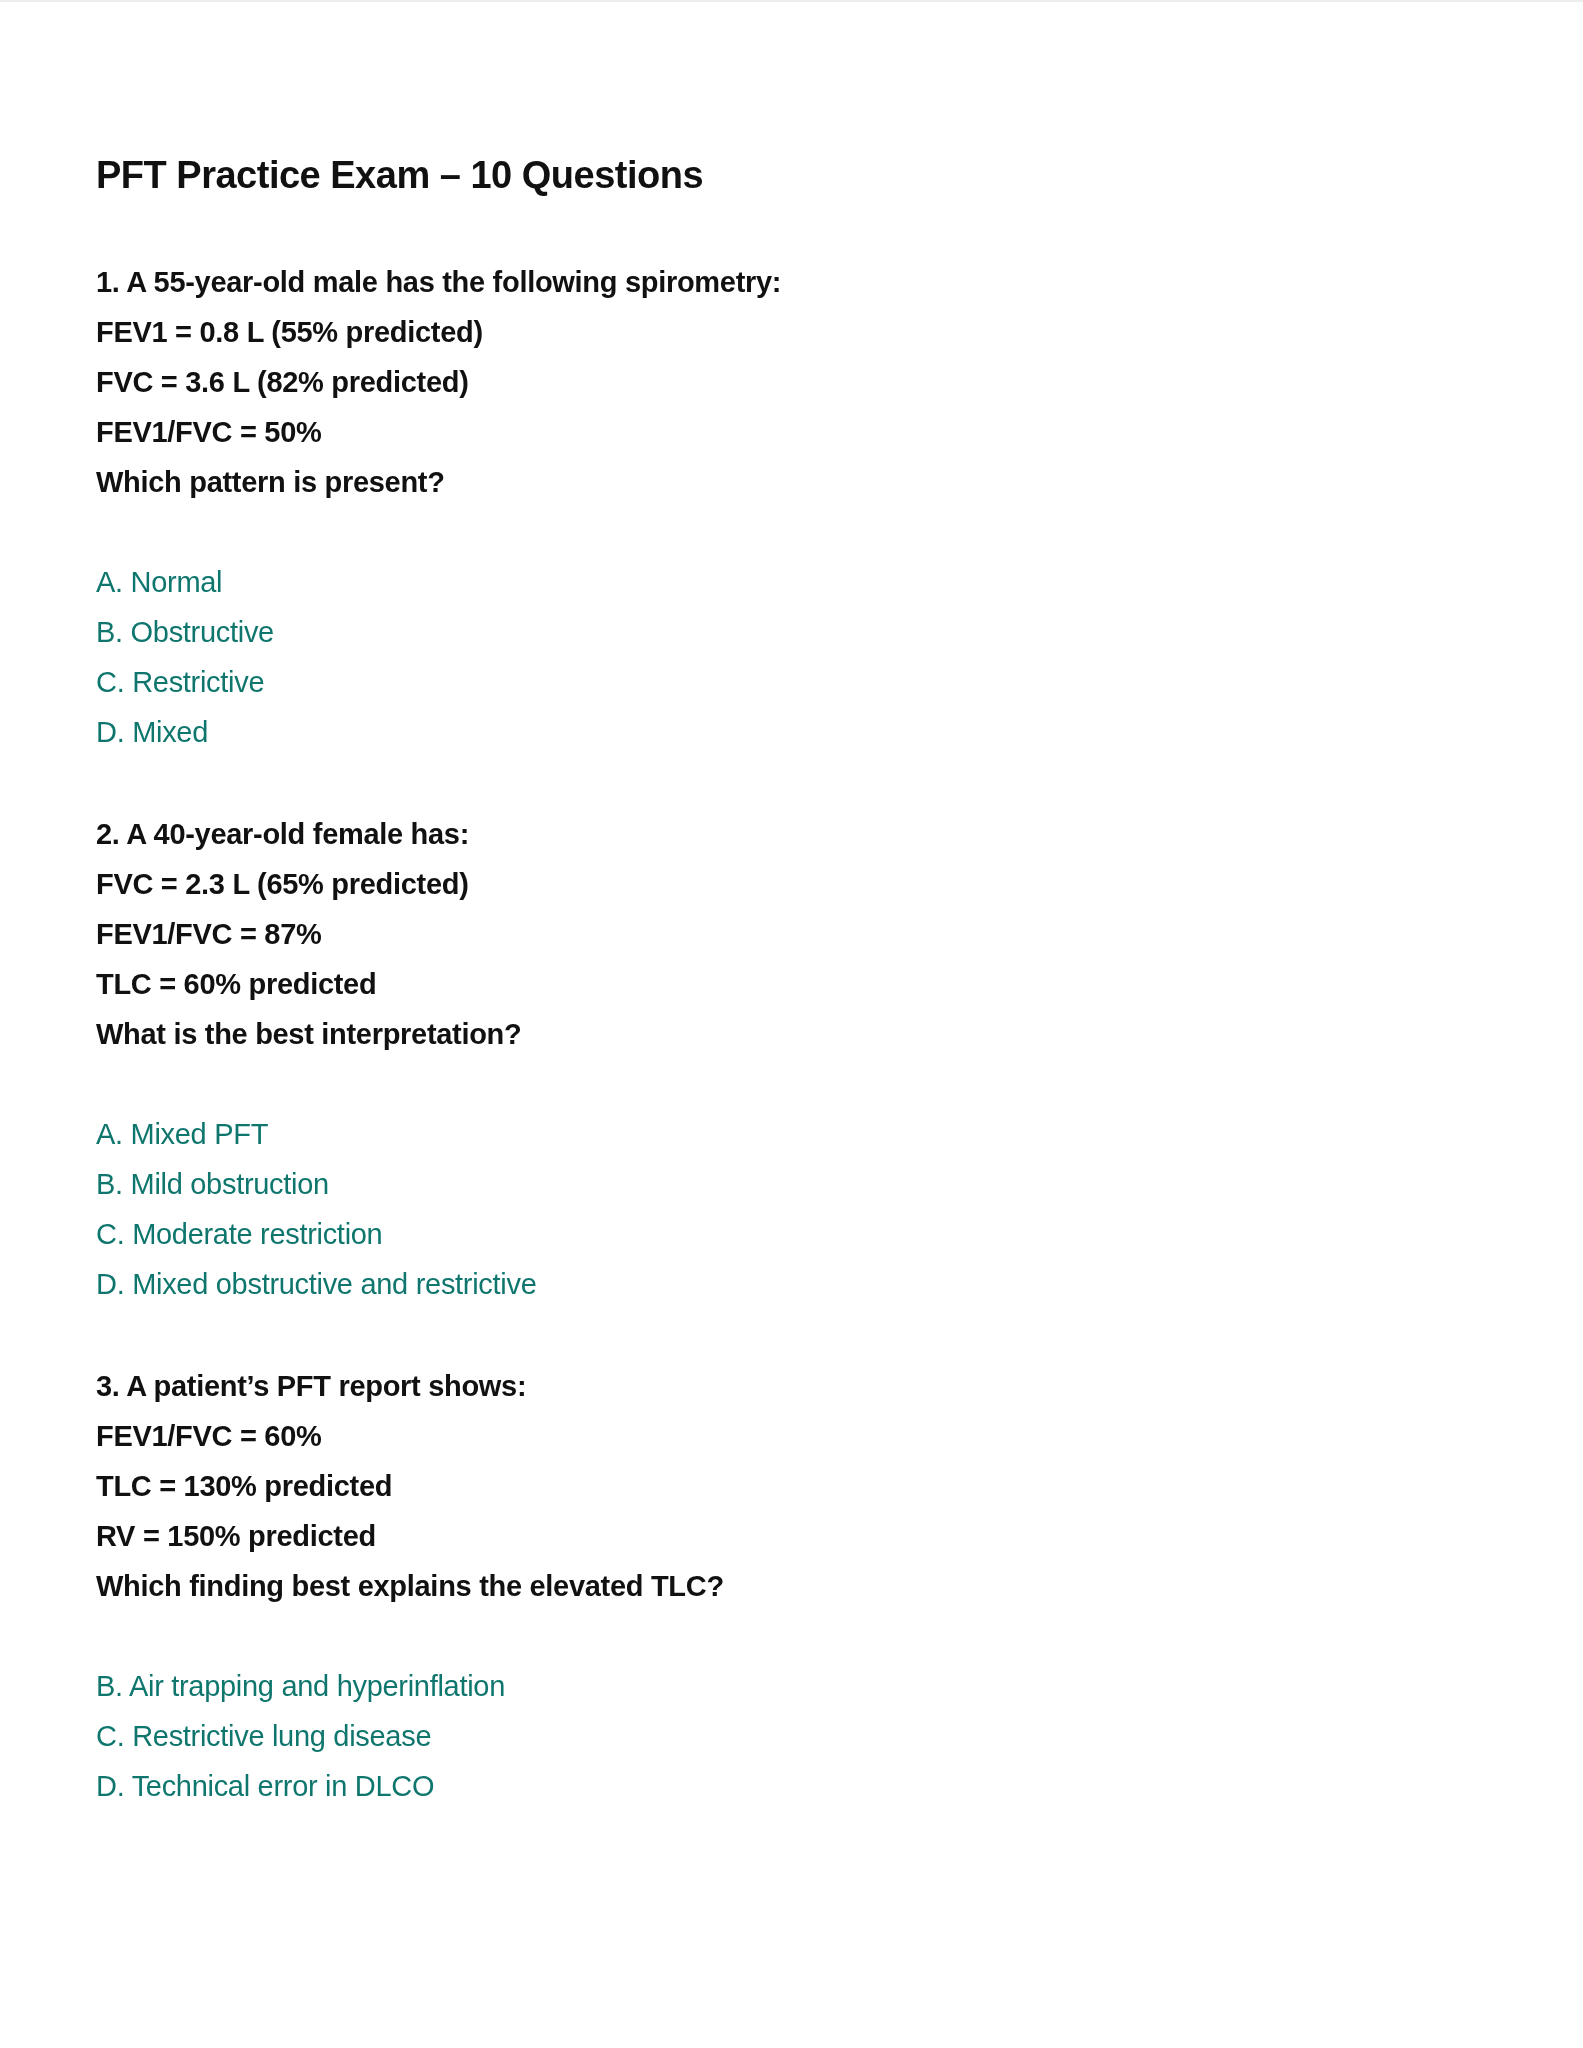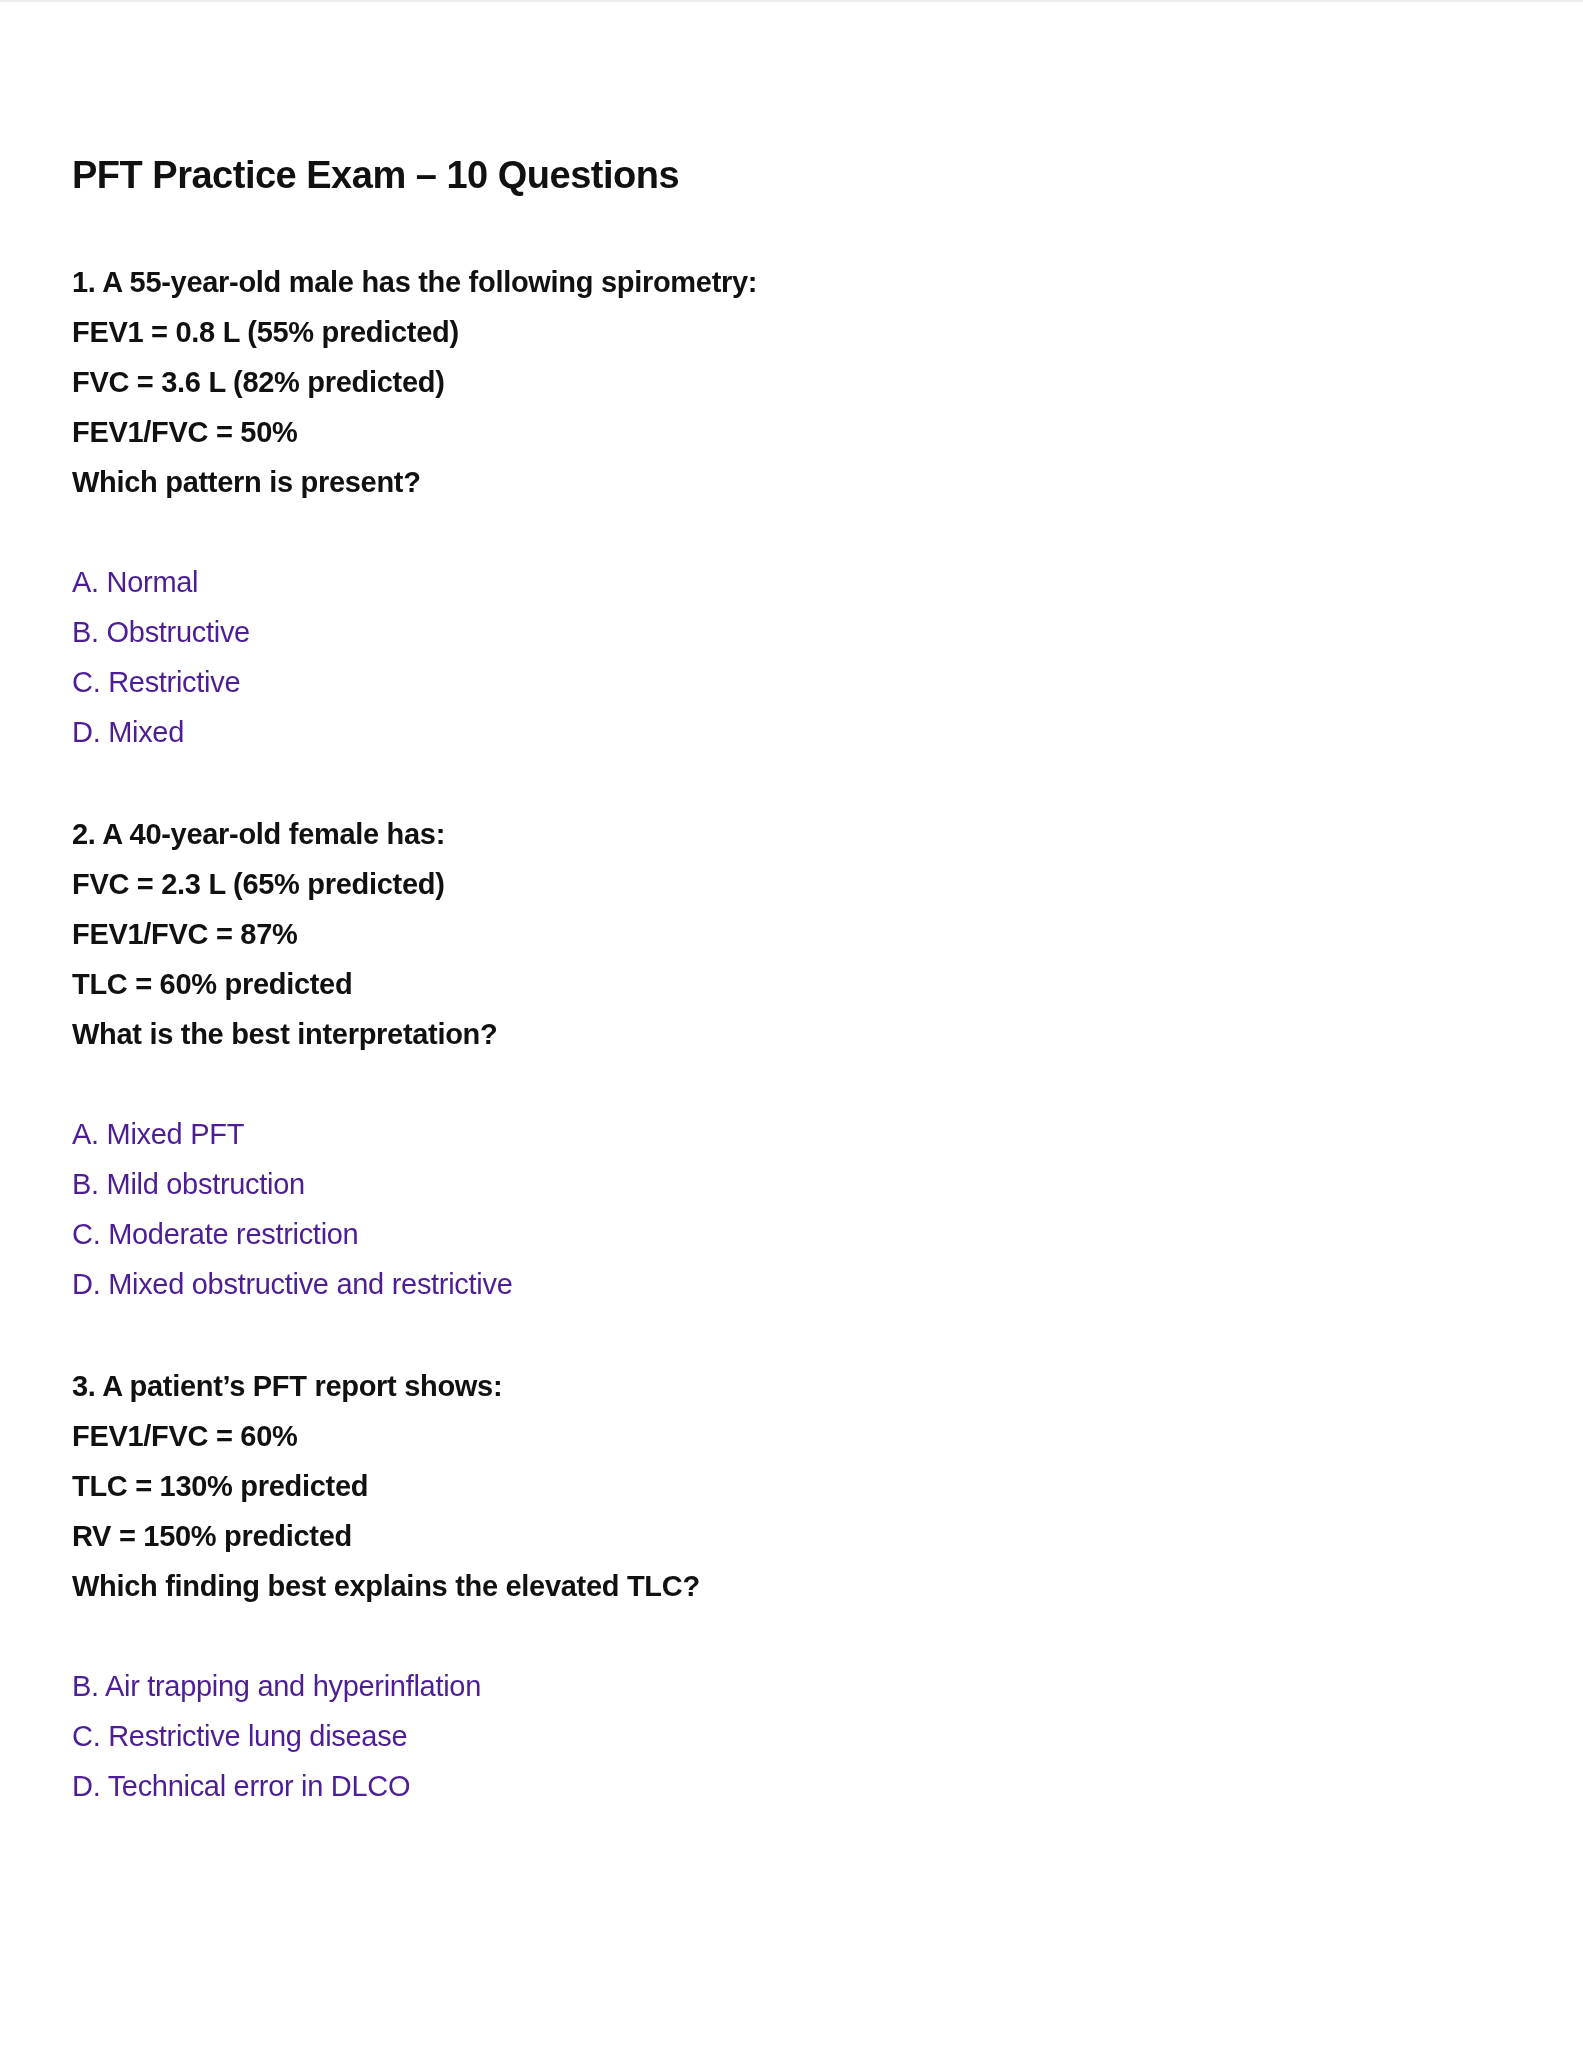--- a/index.html
+++ b/index.html
@@ -7,21 +7,21 @@
     padding: 0;
     background: #ffffff;
   }
   .page {
     position: relative;
     width: 1583px;
     min-height: 2048px;
     box-sizing: border-box;
     background: #ffffff;
     border-top: 2px solid #ededed;
-    padding: 150px 120px 80px 72px;
+    padding: 150px 120px 80px 96px;
     font-family: "Liberation Sans", sans-serif;
     color: #111111;
   }
   .title {
     margin: 0 0 58px 0;
     font-size: 38px;
     line-height: 47px;
     font-weight: 700;
     letter-spacing: -0.5px;
   }
@@ -29,21 +29,21 @@
     font-size: 29px;
     line-height: 50px;
     letter-spacing: -0.3px;
     white-space: nowrap;
   }
   .stem .line {
     font-weight: 700;
   }
   .options .line {
     font-weight: 400;
-    color: #4c1d95;
+    color: #0f766e;
   }
   .stem {
     margin: 0 0 50px 0;
   }
   .options {
     margin: 0 0 52px 0;
   }
 </style>
 </head>
 <body>

